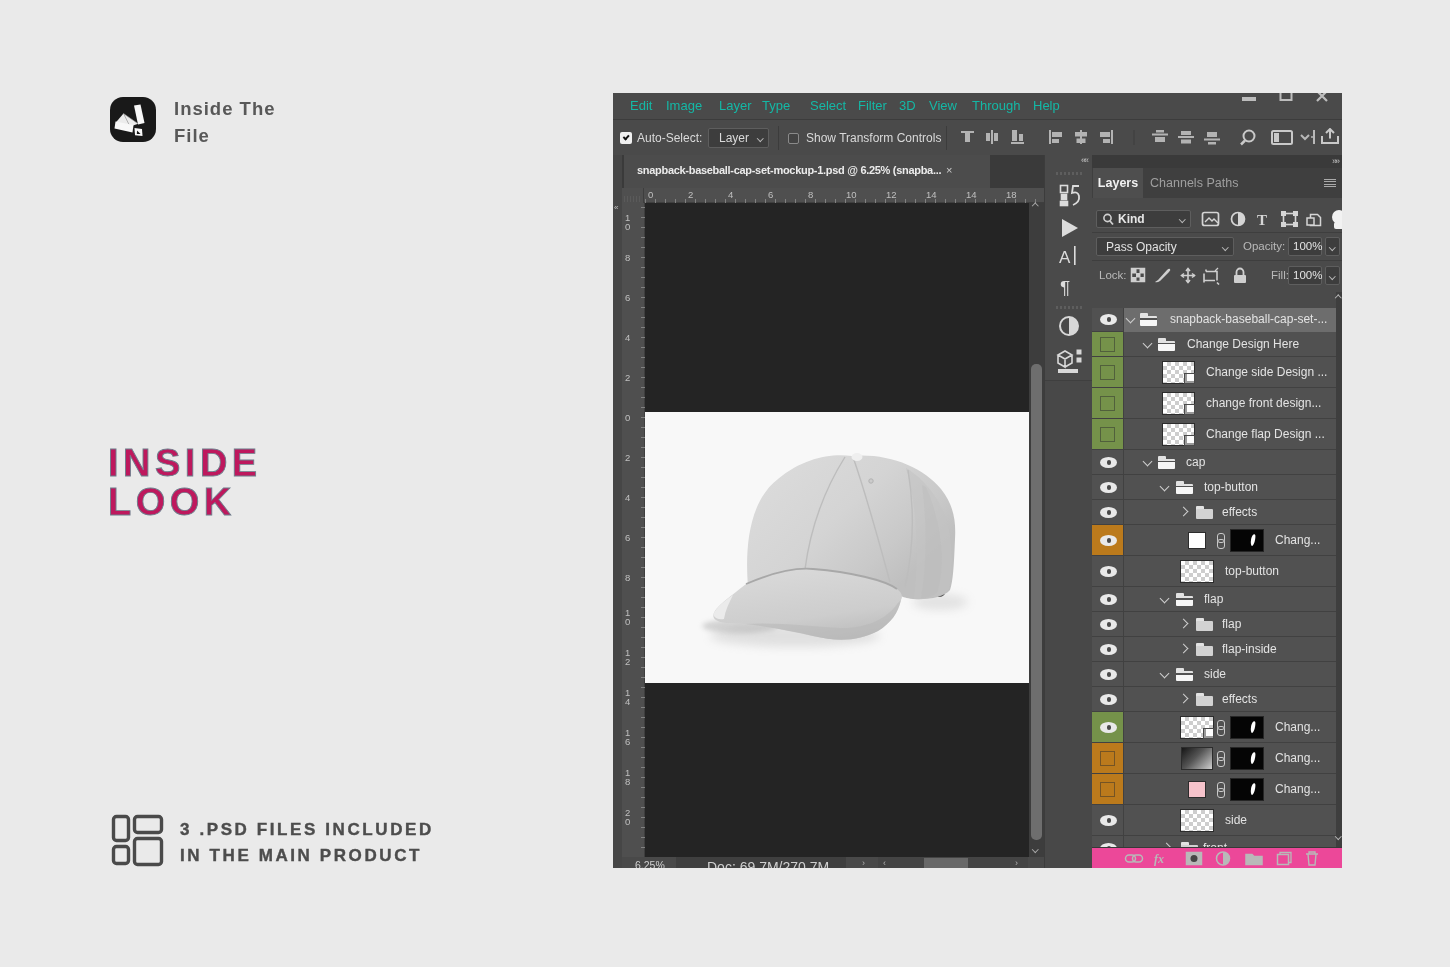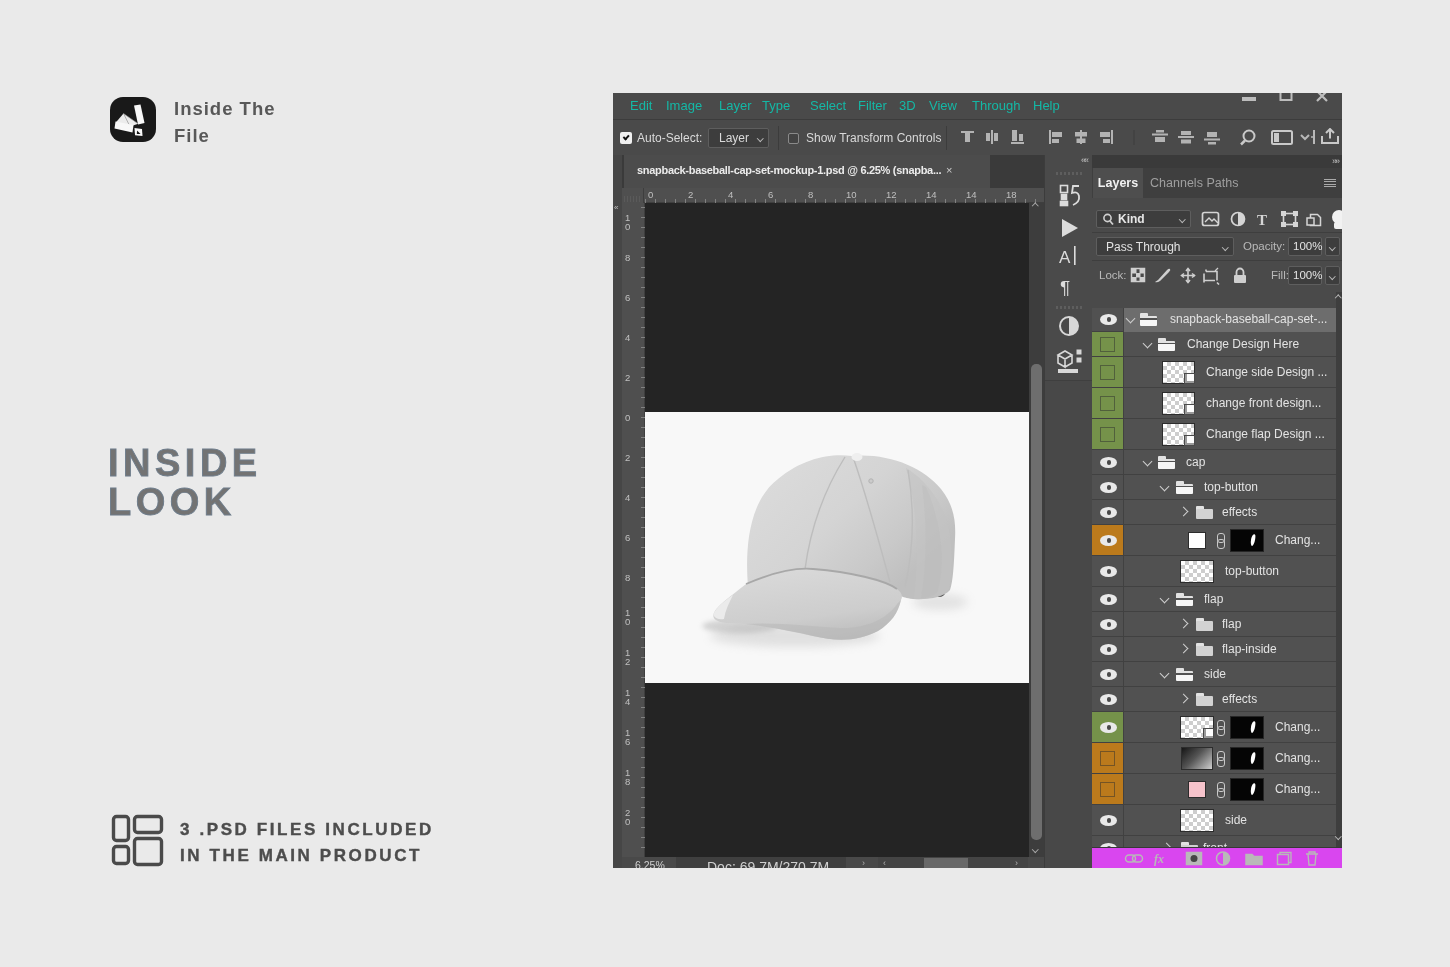--- a/index.html
+++ b/index.html
@@ -3,21 +3,21 @@
 <meta charset="utf-8">
 <style>
 * { margin:0; padding:0; box-sizing:border-box; }
 html,body { width:1450px; height:967px; overflow:hidden; }
 body { background:#eaeaea; font-family:"Liberation Sans", sans-serif; position:relative; }
 .abs { position:absolute; }
 
 
 #logo { left:110px; top:97px; width:46px; height:45px; background:#191919; border-radius:13px; }
 #brand { left:174px; top:95px; font-size:18.5px; font-weight:bold; color:#585858; line-height:27px; letter-spacing:1px; }
-#insidelook { left:108px; top:444px; font-size:38px; font-weight:bold; color:#737373; letter-spacing:4.5px; line-height:39px; -webkit-text-stroke:0.9px #6d7c8b; }
+#insidelook { left:108px; top:444px; font-size:38px; font-weight:bold; color:#be185d; letter-spacing:4.5px; line-height:39px; -webkit-text-stroke:0.9px #6d7c8b; }
 #filestext { left:180px; top:817px; font-size:17px; font-weight:bold; color:#4d4d4d; letter-spacing:2.6px; line-height:26px; -webkit-text-stroke:0.4px #4d4d4d; }
 
 
 #ps { left:613px; top:93px; width:729px; height:775px; background:#4a4a4a; overflow:hidden; }
 #menubar { left:0; top:0; width:729px; height:26px; background:#4a4a4a; }
 #menubar span { position:absolute; top:5px; font-size:13px; color:#14b8a6; }
 #optbar { left:0; top:26px; width:729px; height:36px; background:#4a4a4a; border-top:1px solid #3c3c3c; }
 #optbar .t { position:absolute; font-size:12px; color:#dadada; top:11px; }
 .vsep { position:absolute; width:1px; background:#5c5c5c; }
 
@@ -47,21 +47,21 @@
 #lptabs { left:0; top:13px; width:250px; height:30px; background:#3f3f3f; }
 #lptabs .tab { position:absolute; top:0; height:30px; font-size:12.5px; color:#9f9f9f; text-align:center; line-height:30px; }
 #lptabs .active { background:#4e4e4e; color:#f2f2f2; font-weight:bold; }
 .lprow { position:absolute; left:0; width:250px; }
 .box { position:absolute; background:#3d3d3d; border:1px solid #5e5e5e; border-radius:2px; color:#dadada; font-size:12px; }
 #list { left:0; top:153px; width:250px; height:555px; background:#515151; }
 .row { position:absolute; left:0; width:250px; border-bottom:1px solid #414141; background:#515151; }
 .eyecol { position:absolute; left:0; top:0; width:32px; height:100%; border-right:1px solid #414141; }
 .rowtext { position:absolute; font-size:12px; color:#e3e3e3; white-space:nowrap; }
 .eye { position:absolute; width:17px; height:11px; }
-#lpbottom { left:0; top:692px; width:250px; height:21px; background:#d946ef; border-top:1px solid #383838; }
+#lpbottom { left:0; top:692px; width:250px; height:21px; background:#ec4899; border-top:1px solid #383838; }
 .dd { position:absolute; width:4.5px; height:4.5px; border-right:1.4px solid #b9b9b9; border-bottom:1.4px solid #b9b9b9; transform:rotate(45deg); }
 .du { position:absolute; width:4.5px; height:4.5px; border-right:1.4px solid #b9b9b9; border-bottom:1.4px solid #b9b9b9; transform:rotate(-135deg); }
 .cv { position:absolute; width:7px; height:7px; border-right:1.6px solid #cfcfcf; border-bottom:1.6px solid #cfcfcf; transform:rotate(45deg); }
 .cr { position:absolute; width:7px; height:7px; border-right:1.6px solid #cfcfcf; border-top:1.6px solid #cfcfcf; transform:rotate(45deg); }
 .eye { background:#e9e9e9; border-radius:50%; width:17px; height:11px; }
 .eye::after { content:""; position:absolute; left:6.5px; top:3.2px; width:4.5px; height:4.5px; border-radius:50%; background:#4a4a4a; }
 .sq { position:absolute; width:15px; height:15px; border:1.5px solid rgba(45,45,45,0.5); }
 .green { background:#75924a; }
 .orange { background:#bb7a1c; }
 .fold { position:absolute; width:17px; height:13px; }
@@ -338,21 +338,21 @@
         <path d="M113.5,4.5 h7 l3,3 v8 h-10 Z" fill="none" stroke="#d5d5d5" stroke-width="1.5"></path>
           <rect x="110" y="8" width="7" height="7" fill="#4a4a4a" stroke="#d5d5d5" stroke-width="1.5"></rect>
         <circle cx="142" cy="7" r="7" fill="#f2f2f2"></circle>
           <rect x="137" y="12" width="10" height="7" rx="2" fill="#f2f2f2"></rect>
       </svg>
     </div>
     <div class="abs" style="left:0;top:77px;width:250px;height:1px;background:#3e3e3e"></div>
 
     <div class="lprow" style="top:78px;height:27px;">
       <div class="box" style="left:4px;top:4px;width:138px;height:19px;">
-          <span style="position:absolute;left:9px;top:2px;font-size:12px;color:#e2e2e2">Pass Through</span>
+          <span style="position:absolute;left:9px;top:2px;font-size:12px;color:#e2e2e2">Pass Opacity</span>
           <i class="dd" style="right:6px;top:7px"></i>
         </div>
       <span style="position:absolute;left:151px;top:7px;font-size:11.5px;color:#b9b9b9">Opacity:</span>
       <div class="box" style="left:196px;top:4px;width:34px;height:19px;">
           <span style="position:absolute;left:4px;top:2px;font-size:11.5px;color:#e2e2e2">100%</span>
         </div>
       <div class="box" style="left:233px;top:4px;width:15px;height:19px;">
           <i class="dd" style="left:4px;top:7px"></i>
         </div>
     </div>

